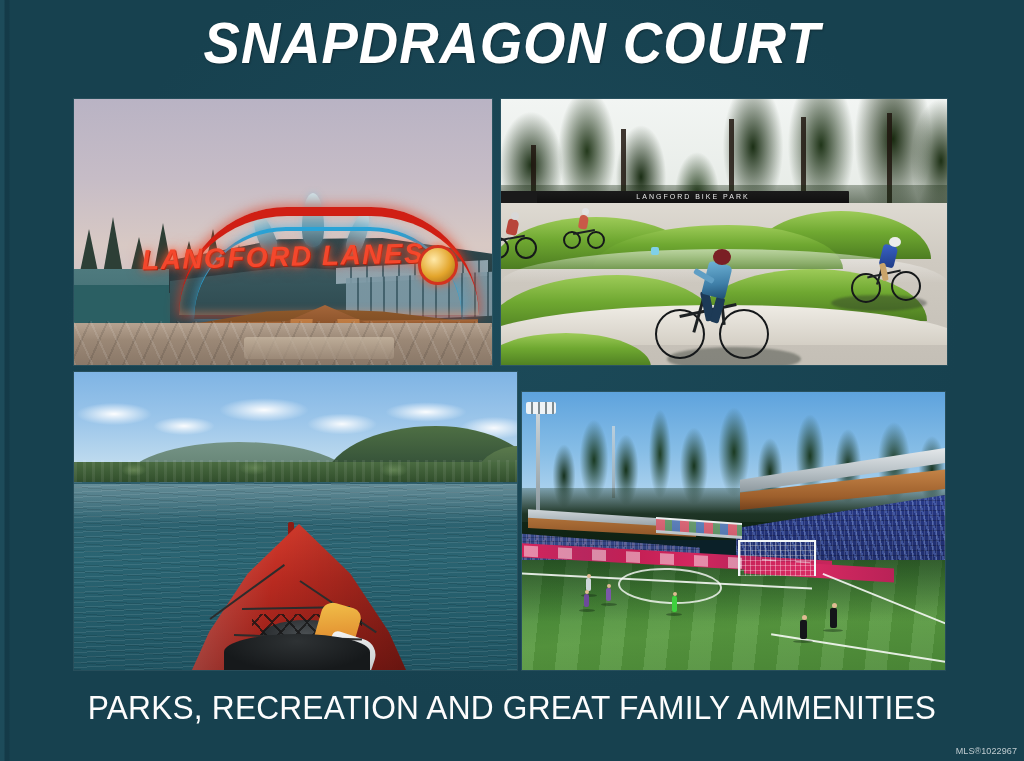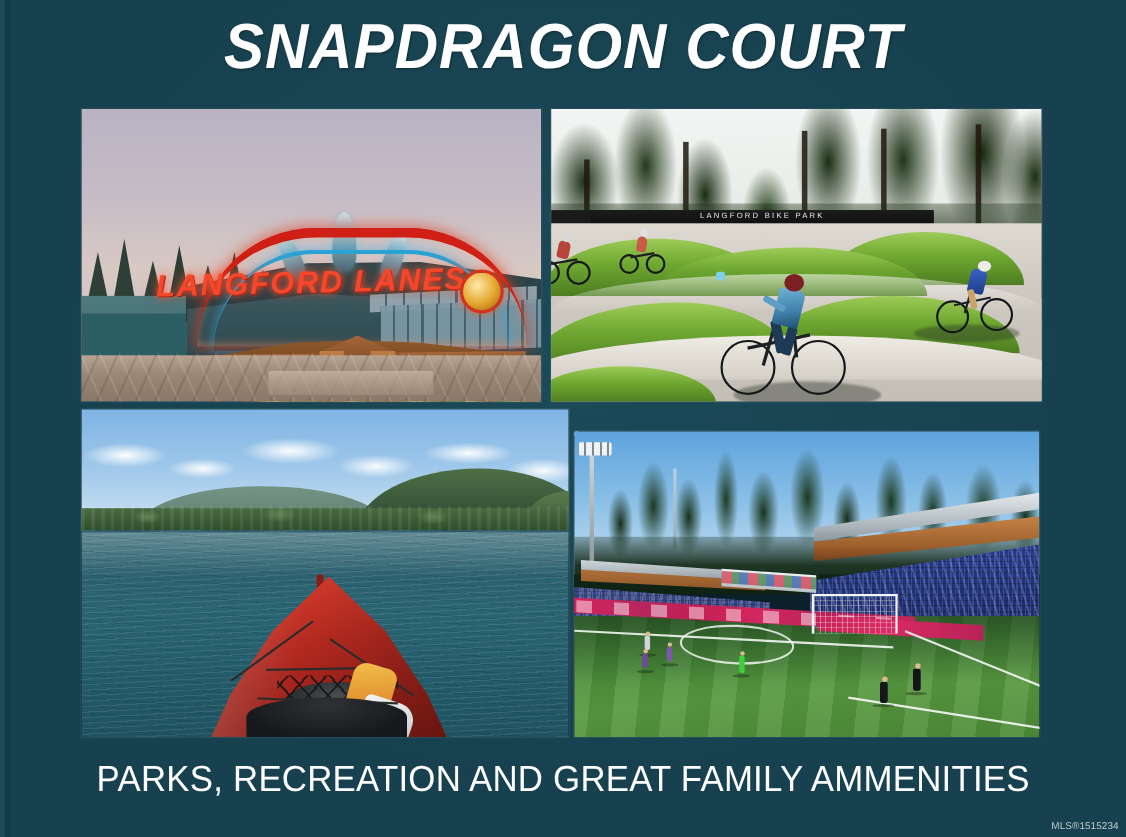--- a/index.html
+++ b/index.html
@@ -797,13 +797,13 @@
   </div>
   <div class="player" style="left:308px;top:216px;">
     <div class="psh" style="left:-7px;top:21px;width:20px;"></div>
     <div class="pb" style="background:#141519;width:7px;height:20px;"></div>
       <div class="ph" style="left:2px;top:-5px;width:5px;height:5px;"></div>
   </div>
   <div class="st-ball"></div>
 </div>
 
 <div class="footer">PARKS, RECREATION AND GREAT FAMILY AMMENITIES</div>
-<div class="mls">MLS®1515234</div>
+<div class="mls">MLS®1022967</div>
 
 </body></html>

